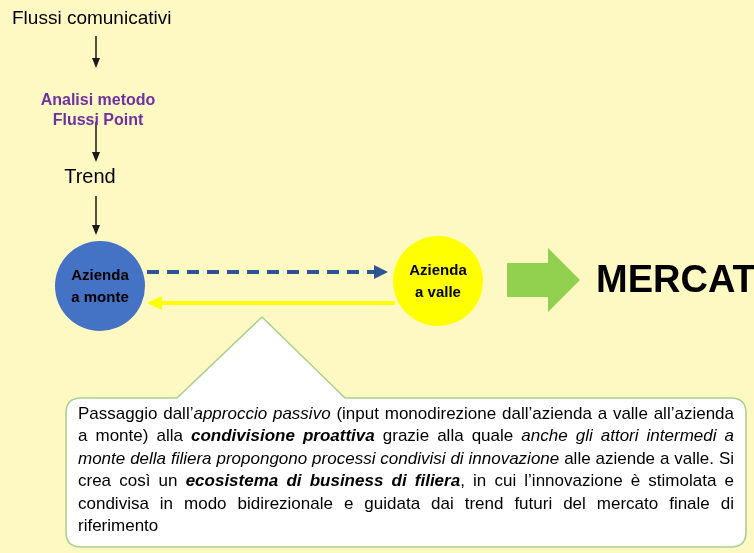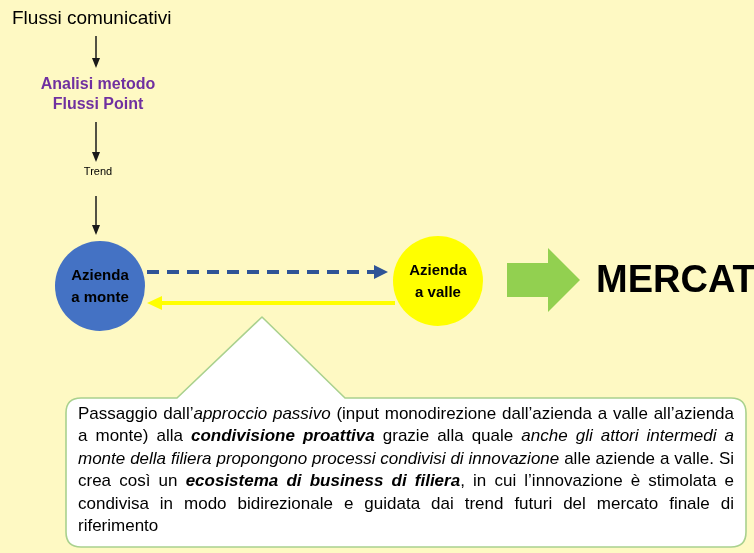--- a/index.html
+++ b/index.html
@@ -2,22 +2,22 @@
 <html style="--purple: #7030A0; --blue-node: #4472C4; --dashed-arrow: #2F5496; --yellow: #FFFF00; --green-arrow: #92D050; --callout-border: #A9D18E;"><head>
 <meta charset="utf-8">
 <style>
   html,body{margin:0;padding:0;background:#fff;}
   #canvas{
     position:relative;width:754px;height:553px;background:#fef9c3;overflow:hidden;
     font-family:"Liberation Sans",sans-serif;color:#000;
   }
   .abs{position:absolute;}
   #flussi{left:12px;top:7px;font-size:19px;letter-spacing:0px;}
-  #analisi{left:16px;top:74px;width:164px;text-align:center;font-weight:700;font-size:16px;line-height:20px;color:var(--purple,#7030A0);}
-  #trend{left:68px;top:165px;width:60px;text-align:center;font-size:11px;}
+  #analisi{left:16px;top:90px;width:164px;text-align:center;font-weight:700;font-size:16px;line-height:20px;color:var(--purple,#7030A0);}
+  #trend{left:60px;top:165px;width:60px;text-align:center;font-size:20px;}
   #svg-layer{left:0;top:0;width:754px;height:553px;}
   .node{
     border-radius:50%;width:90px;height:90px;display:flex;flex-direction:column;
     align-items:center;justify-content:center;font-weight:700;font-size:15px;line-height:22px;
   }
   #node-monte{left:55px;top:241px;background:var(--blue-node,#4472C4);}
   #node-valle{left:393px;top:236px;background:var(--yellow,#FFFF00);}
   #mercato{left:596px;top:258px;width:144px;text-align:center;font-weight:700;font-size:38px;letter-spacing:0px;}
   .black-line{stroke:#1a1a1a;stroke-width:1.5;}
   .black-head{fill:#1a1a1a;}

